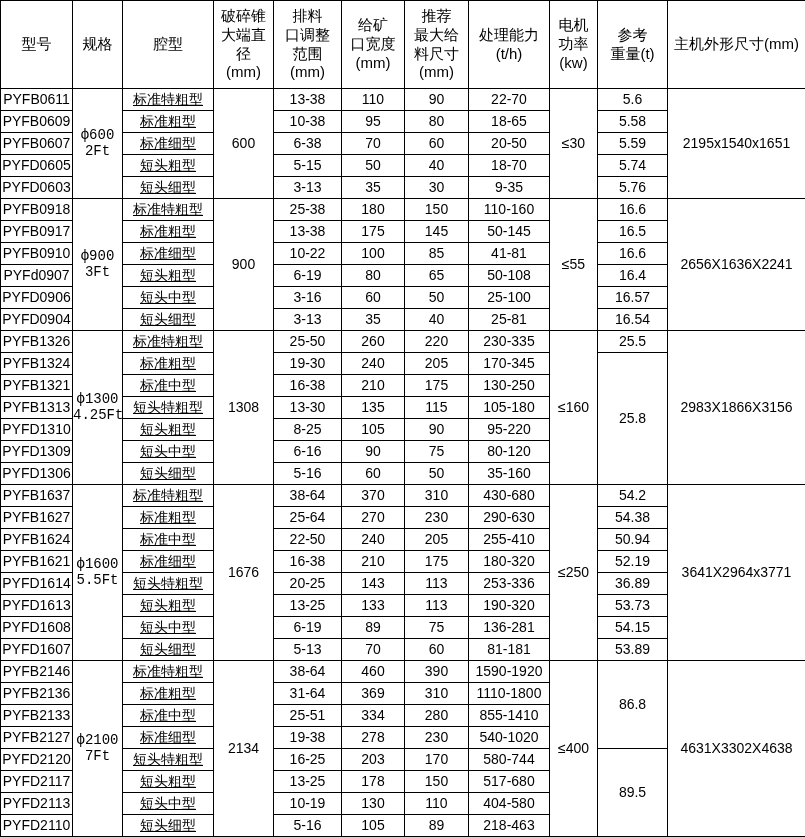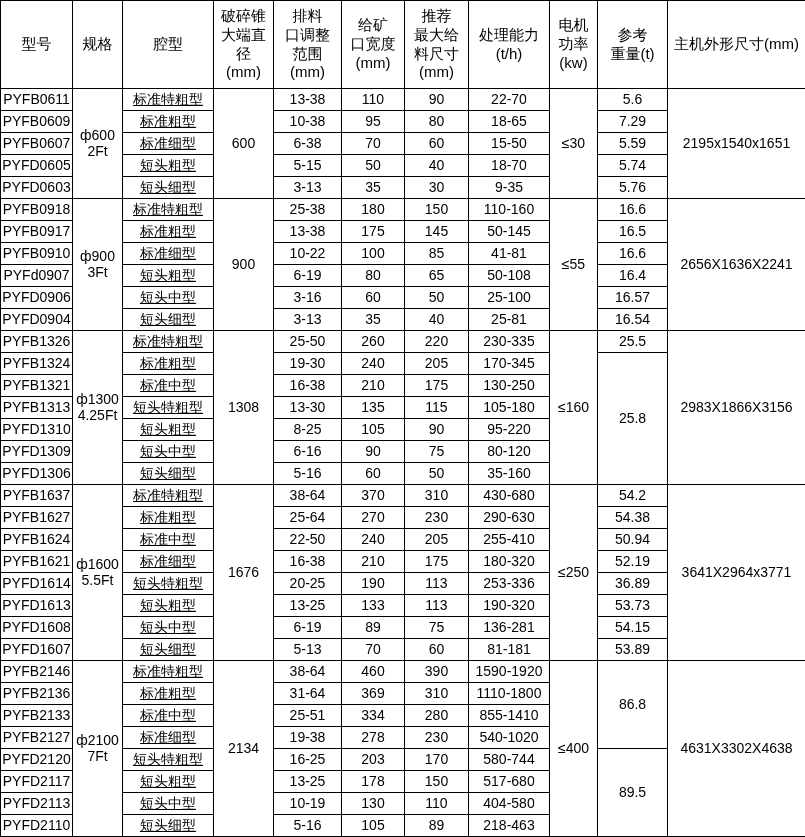--- a/index.html
+++ b/index.html
@@ -49,20 +49,21 @@
     font-size: 14px;
   }
   td.cavity {
     font-size: 15px;
     text-decoration: underline;
   }
   td.pre {
     white-space: pre-line;
     font-size: 14px;
     line-height: 1.5;
+    font-family: Liberation Mono, monospace;
   }
 </style>
 </head>
 <body>
 
 <div class="page">
   <table class="spec">
     <colgroup>
       <col style="width:72px">
       <col style="width:50px">
@@ -121,29 +122,29 @@
           <td>5.6</td>
           <td rowspan="5">2195x1540x1651</td>
         </tr>
         <tr>
           <td class="model">PYFB0609</td>
           <td class="cavity">标准粗型</td>
           <td>10-38</td>
           <td>95</td>
           <td>80</td>
           <td>18-65</td>
-          <td>7.29</td>
+          <td>5.58</td>
         </tr>
         <tr>
           <td class="model">PYFB0607</td>
           <td class="cavity">标准细型</td>
           <td>6-38</td>
           <td>70</td>
           <td>60</td>
-          <td>15-50</td>
+          <td>20-50</td>
           <td>5.59</td>
         </tr>
         <tr>
           <td class="model">PYFD0605</td>
           <td class="cavity">短头粗型</td>
           <td>5-15</td>
           <td>50</td>
           <td>40</td>
           <td>18-70</td>
           <td>5.74</td>
@@ -317,21 +318,21 @@
           <td>16-38</td>
           <td>210</td>
           <td>175</td>
           <td>180-320</td>
           <td>52.19</td>
         </tr>
         <tr>
           <td class="model">PYFD1614</td>
           <td class="cavity">短头特粗型</td>
           <td>20-25</td>
-          <td>190</td>
+          <td>143</td>
           <td>113</td>
           <td>253-336</td>
           <td>36.89</td>
         </tr>
         <tr>
           <td class="model">PYFD1613</td>
           <td class="cavity">短头粗型</td>
           <td>13-25</td>
           <td>133</td>
           <td>113</td>

